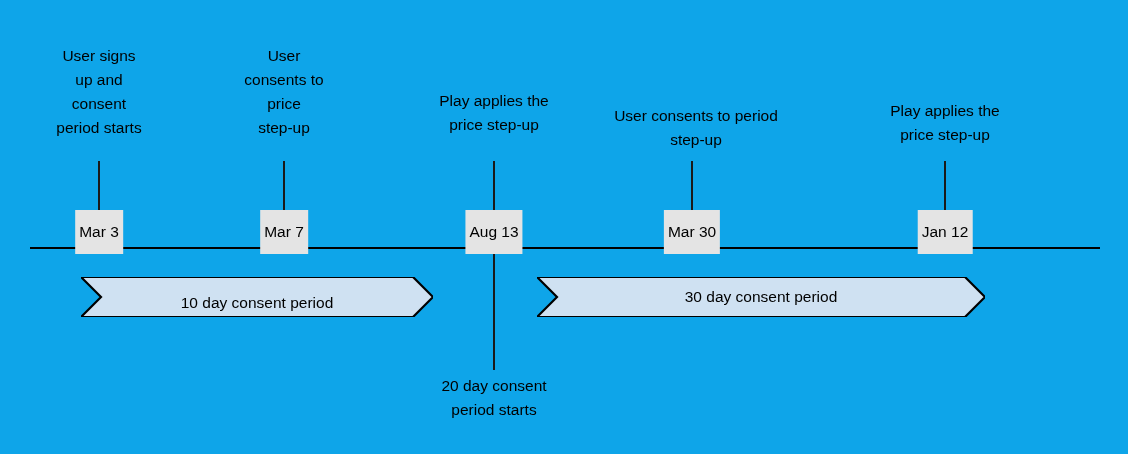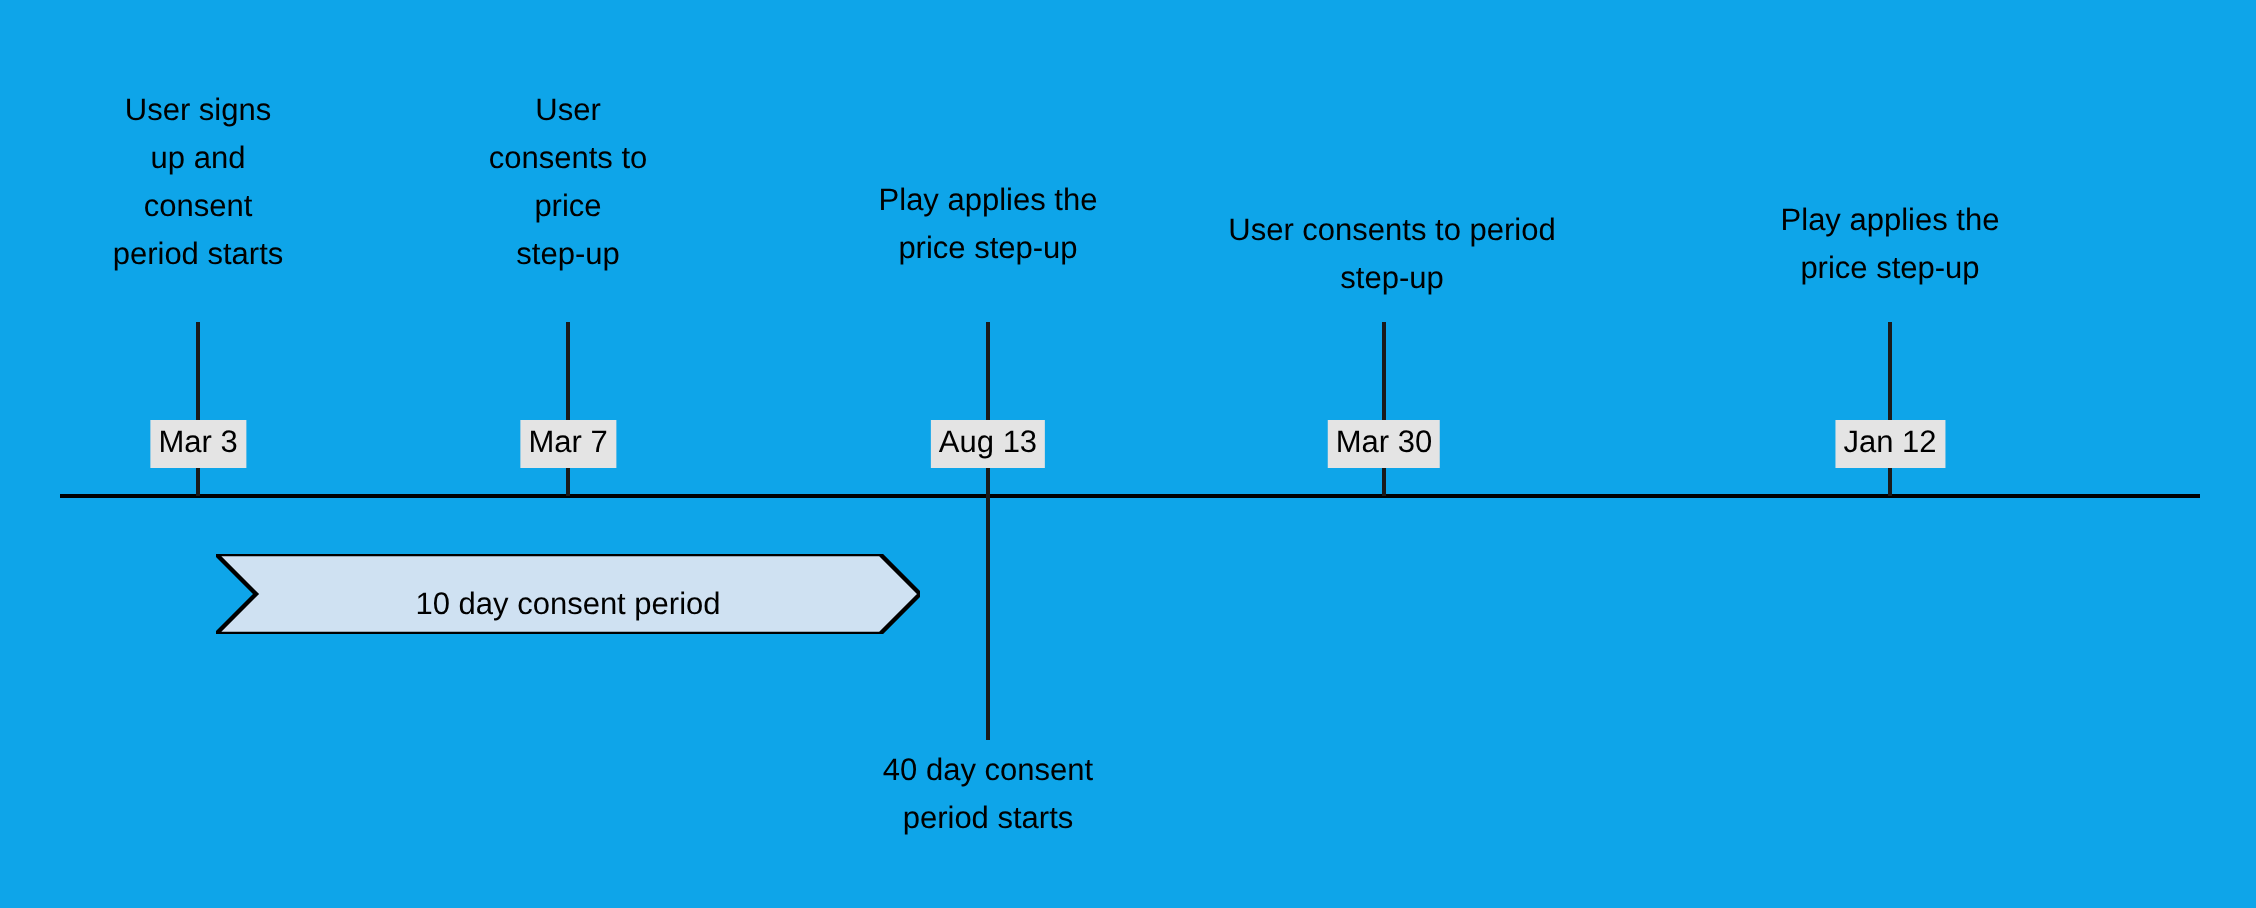--- a/index.html
+++ b/index.html
@@ -31,21 +31,21 @@
     background: #1a1a1a;
   }
   
   .date-chip {
     position: absolute;
     transform: translateX(-50%);
     background: #e4e4e4;
     color: #000000;
     font-size: 15.5px;
     line-height: 20px;
-    padding: 2px 4px;
+    padding: 12px 4px;
     white-space: nowrap;
     letter-spacing: 0px;
   }
   
   .event-label {
     position: absolute;
     transform: translateX(-50%);
     text-align: center;
     font-size: 15.5px;
     line-height: 24px;
@@ -119,24 +119,30 @@
   <div class="tick-line" style="left:944px; top:231px; height:17px;"></div>
 
   <div class="tick-line" style="left:493px; top:231px; height:139px;"></div>
 
   <div class="date-chip" style="left:99px; top:210px;">Mar 3</div>
   <div class="date-chip" style="left:284px; top:210px;">Mar 7</div>
   <div class="date-chip" style="left:494px; top:210px;">Aug 13</div>
   <div class="date-chip" style="left:692px; top:210px;">Mar 30</div>
   <div class="date-chip" style="left:945px; top:210px;">Jan 12</div>
 
-  <div class="bottom-label" style="left:494px; top:374px; width:220px;">40 day consent
+  <div class="bottom-label" style="left:494px; top:374px; width:220px;">20 day consent
 period starts</div>
 
-  <div class="banner" style="left:108px; top:277px; width:352px; height:52px;">
+  <div class="banner" style="left:81px; top:277px; width:352px; height:52px;">
     <svg width="352" height="40" viewBox="0 0 352 40" preserveAspectRatio="none">
       <polygon points="0,0 332,0 352,20 332,40 0,40 20,20" fill="#cfe1f2" stroke="#000000" stroke-width="2.2" stroke-linejoin="miter"></polygon>
     </svg>
     <span class="banner-text">10 day consent period</span>
   </div>
 
+  <div class="banner" style="left:537px; top:277px; width:448px; height:40px;">
+    <svg width="448" height="40" viewBox="0 0 448 40" preserveAspectRatio="none">
+      <polygon points="0,0 428,0 448,20 428,40 0,40 20,20" fill="#cfe1f2" stroke="#000000" stroke-width="2.2" stroke-linejoin="miter"></polygon>
+    </svg>
+    <span class="banner-text">30 day consent period</span>
+  </div>
 
 </div>
 
 </body></html>

